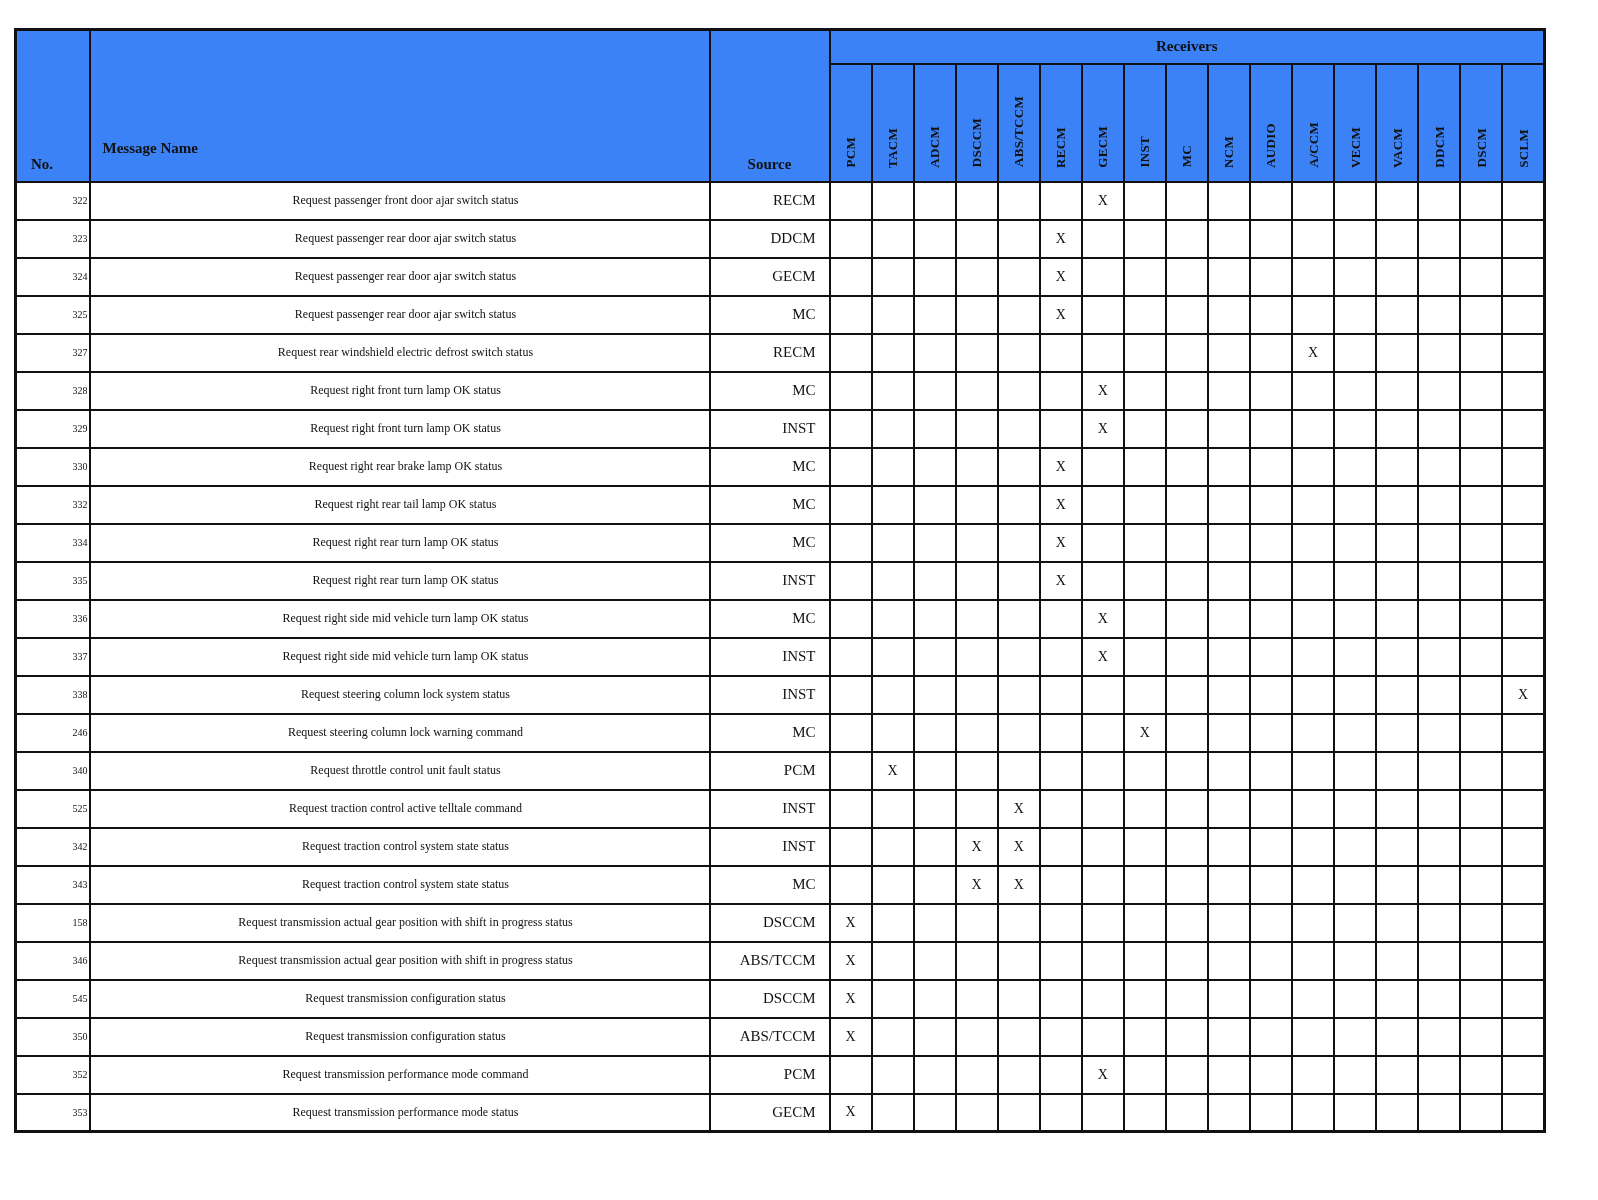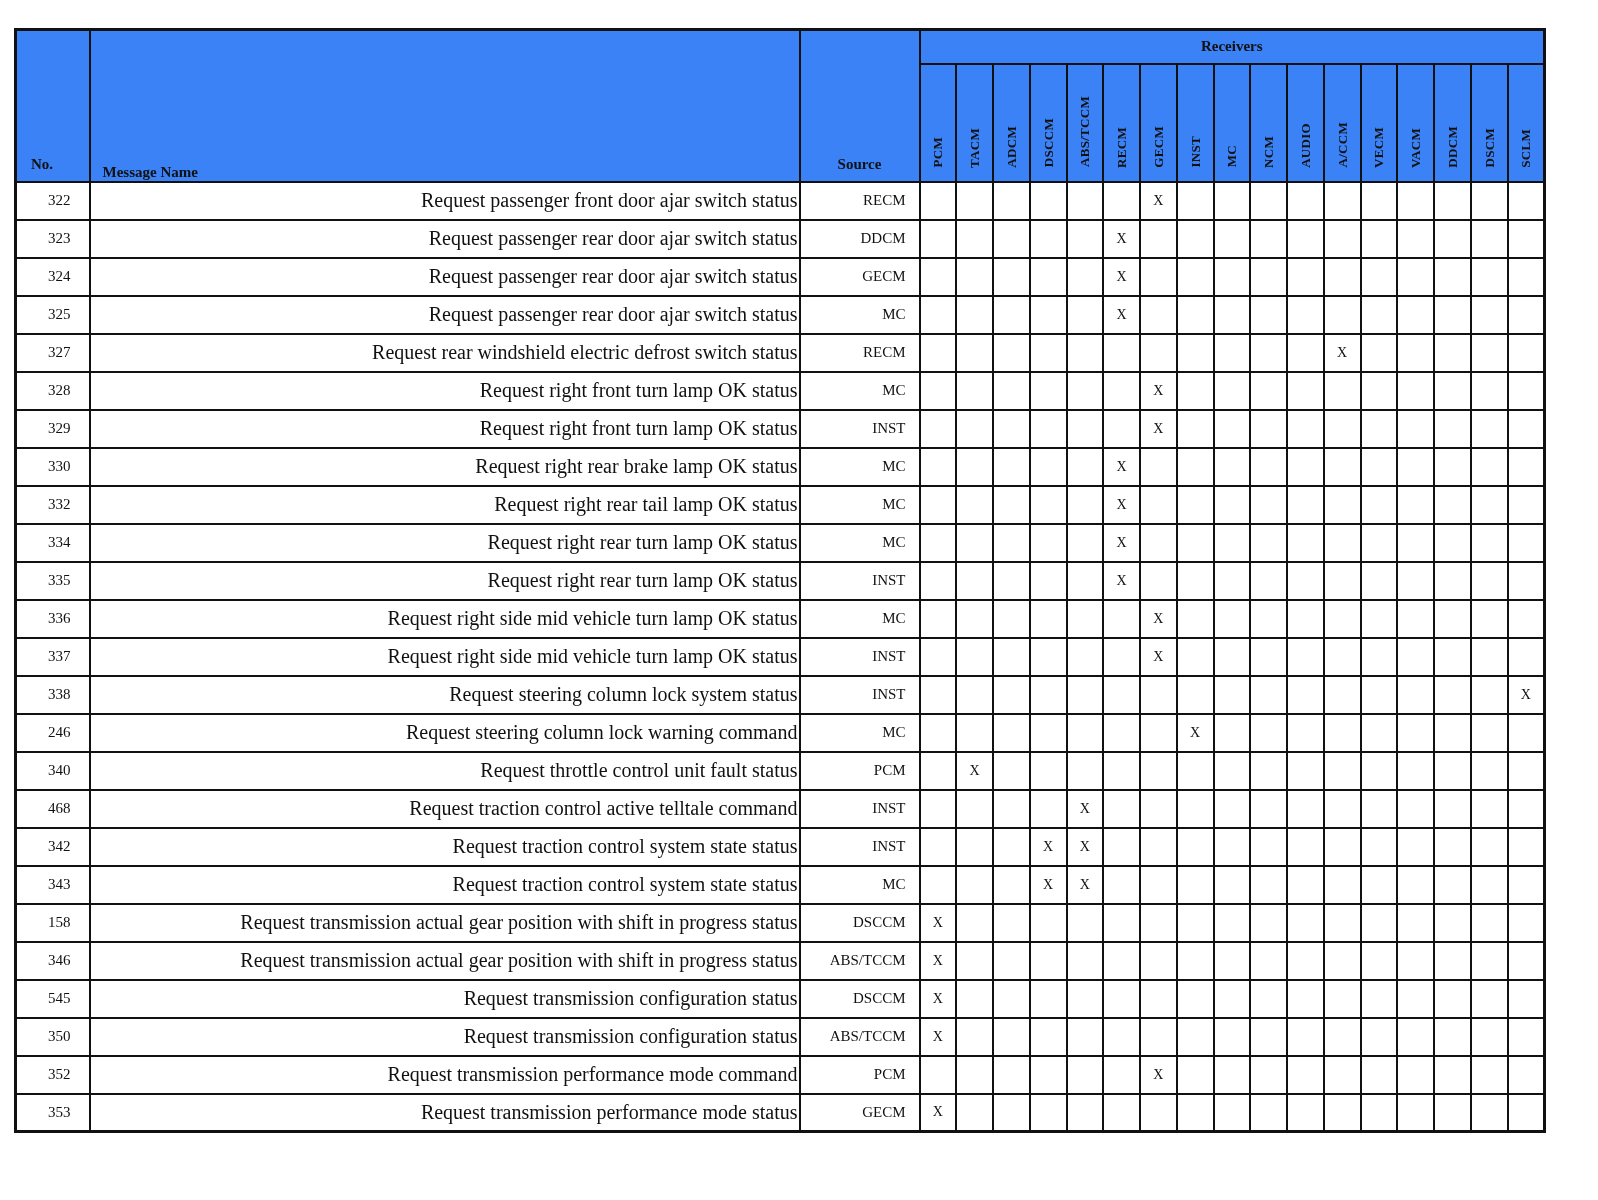--- a/index.html
+++ b/index.html
@@ -37,24 +37,24 @@
     font-size: 15px;
     background: #3b82f6;
   }
   th.no-col {
     width: 74px;
     vertical-align: bottom;
     text-align: left;
     padding: 0 0 8px 14px;
   }
   th.msg-col {
-    width: 710px;
+    width: 620px;
     vertical-align: bottom;
     text-align: left;
-    padding: 0 0 0 12px;
+    padding: 0 0 24px 12px;
     margin-left: 46px;
   }
   th.src-col {
     width: 120px;
     vertical-align: bottom;
     text-align: center;
     padding: 0 6px 8px 6px;
   }
   th.receivers-group {
     height: 34px;
@@ -77,29 +77,29 @@
     font-size: 13px;
     font-weight: bold;
     letter-spacing: 0.3px;
     line-height: 1;
   }
   
   tbody tr {
     height: 38px;
   }
   td.no-cell {
+    text-align: right;
+    padding-left: 14px;
+    font-size: 10px;
+    vertical-align: middle;
+  }
+  td.msg-cell {
     text-align: center;
-    padding-left: 14px;
-    font-size: 15px;
-    vertical-align: middle;
-  }
-  td.msg-cell {
-    text-align: right;
     padding-left: 13px;
-    font-size: 20px;
+    font-size: 12px;
     vertical-align: middle;
   }
   td.src-cell {
     text-align: right;
     padding-right: 13px;
     font-size: 15px;
     vertical-align: middle;
   }
   td.x-cell {
     text-align: center;
@@ -487,21 +487,21 @@
           <td class="x-cell"></td>
           <td class="x-cell"></td>
           <td class="x-cell"></td>
           <td class="x-cell"></td>
           <td class="x-cell"></td>
           <td class="x-cell"></td>
           <td class="x-cell"></td>
           <td class="x-cell"></td>
         </tr>
         <tr>
-          <td class="no-cell">468</td>
+          <td class="no-cell">525</td>
           <td class="msg-cell">Request traction control active telltale command</td>
           <td class="src-cell">INST</td>
           <td class="x-cell"></td>
           <td class="x-cell"></td>
           <td class="x-cell"></td>
           <td class="x-cell"></td>
           <td class="x-cell">X</td>
           <td class="x-cell"></td>
           <td class="x-cell"></td>
           <td class="x-cell"></td>

